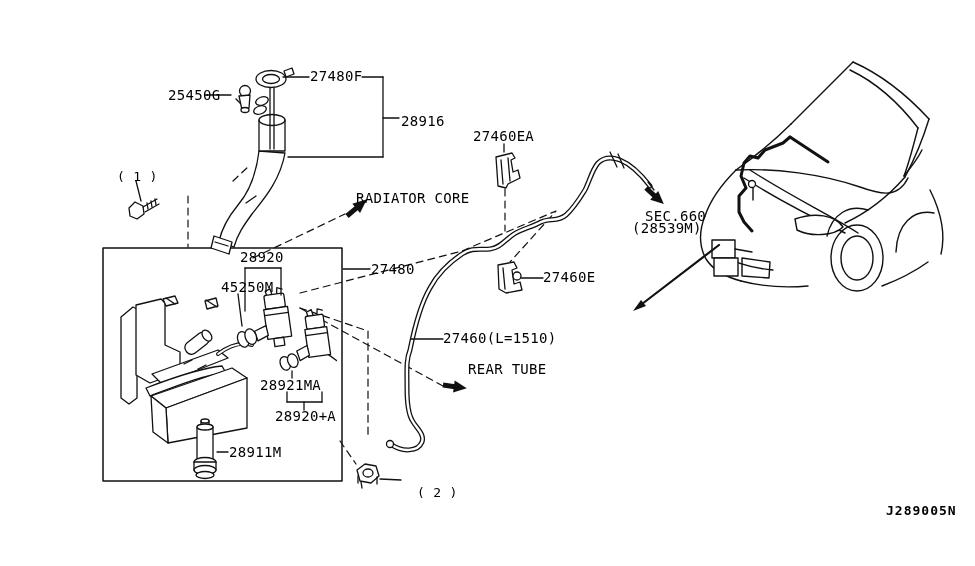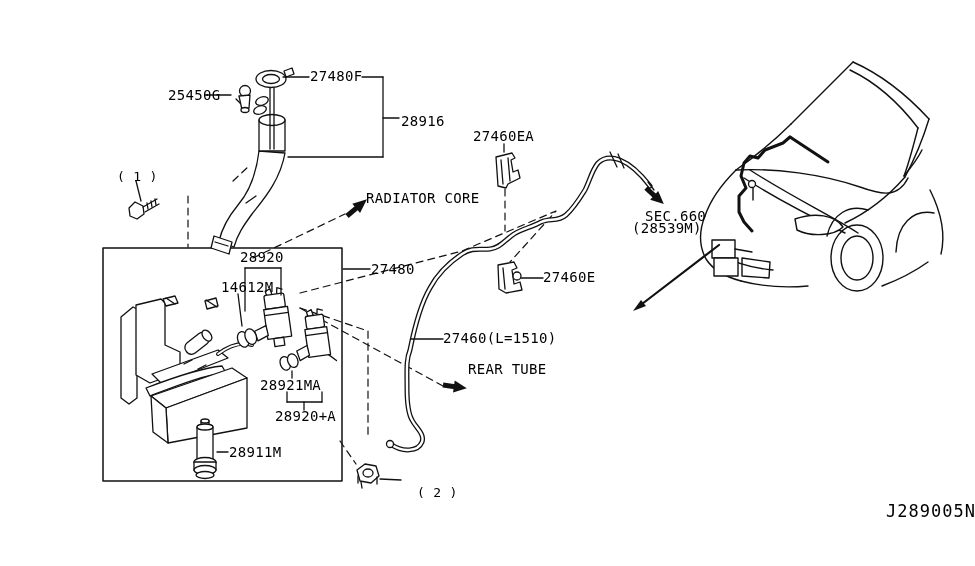--- a/index.html
+++ b/index.html
@@ -3,21 +3,21 @@
 <meta charset="utf-8">
 <style>
   html,body{margin:0;padding:0;background:#fff;}
   #stage{position:relative;width:975px;height:566px;background:#ffffff;overflow:hidden;
          font-family:"DejaVu Sans Mono","Liberation Mono",monospace;color:#111;}
   #lineart{position:absolute;left:0;top:0;}
   .lbl{position:absolute;font-size:14px;line-height:14px;white-space:pre;letter-spacing:0.3px;color:#000000;}
   .qty{font-size:13px;}
   .circ{display:inline-block;width:15px;height:15px;border:1.4px solid #111;border-radius:50%;
         font-size:11px;line-height:14px;text-align:center;vertical-align:-2px;margin-right:1px;}
-  .id{letter-spacing:1px;font-size:17px;}
+  .id{letter-spacing:1px;font-size:13px;font-weight:bold;}
   svg *{vector-effect:non-scaling-stroke;}
 </style>
 </head>
 <body>
 
 <div id="stage">
 
   <svg id="lineart" width="975" height="566" viewBox="0 0 975 566" fill="none" stroke="#111" stroke-width="1.3" stroke-linecap="round" stroke-linejoin="round">
 
     <rect x="103" y="248" width="239" height="233" stroke-width="1.5"></rect>
@@ -233,25 +233,25 @@
       </g>
     </g>
   </svg>
 
   <div class="lbl" style="left:168px;top:88px">25450G</div>
   <div class="lbl" style="left:310px;top:69px">27480F</div>
   <div class="lbl" style="left:401px;top:114px">28916</div>
 
   <div class="lbl qty" style="left:117px;top:170px">( 1 )</div>
 
-  <div class="lbl" style="left:366px;top:191px">RADIATOR CORE</div>
+  <div class="lbl" style="left:356px;top:191px">RADIATOR CORE</div>
   <div class="lbl" style="left:473px;top:129px">27460EA</div>
   <div class="lbl" style="left:371px;top:262px">27480</div>
   <div class="lbl" style="left:240px;top:250px">28920</div>
-  <div class="lbl" style="left:221px;top:280px">14612M</div>
+  <div class="lbl" style="left:221px;top:280px">45250M</div>
   <div class="lbl" style="left:260px;top:378px">28921MA</div>
   <div class="lbl" style="left:275px;top:409px">28920+A</div>
   <div class="lbl" style="left:229px;top:445px">28911M</div>
 
   <div class="lbl qty" style="left:417px;top:486px">( 2 )</div>
 
   <div class="lbl" style="left:468px;top:362px">REAR TUBE</div>
   <div class="lbl" style="left:443px;top:331px">27460(L=1510)</div>
   <div class="lbl" style="left:543px;top:270px">27460E</div>
 

